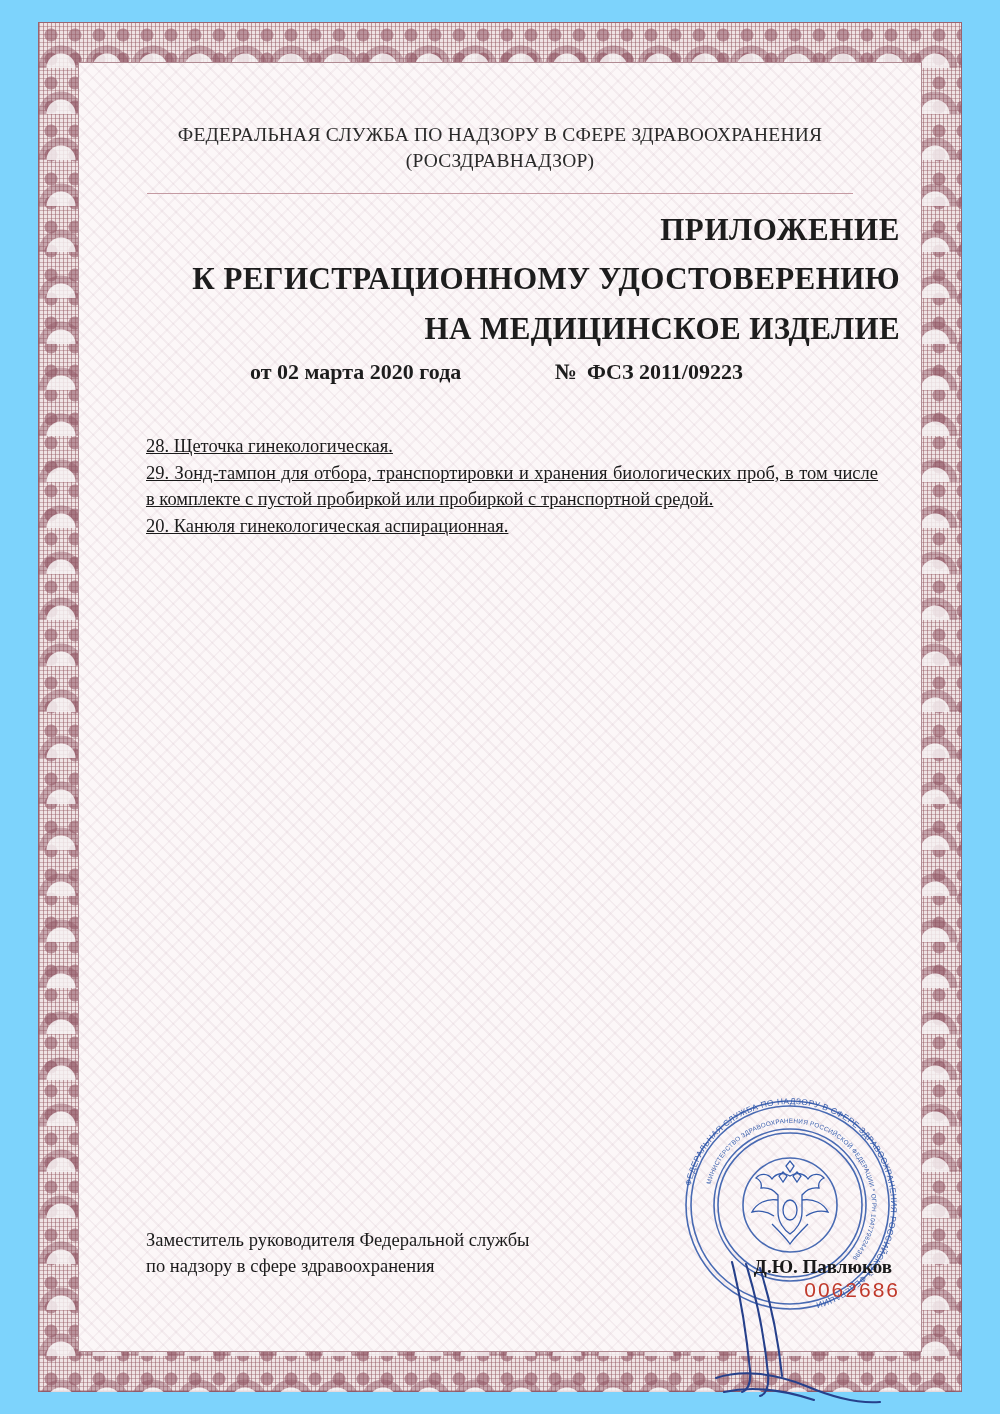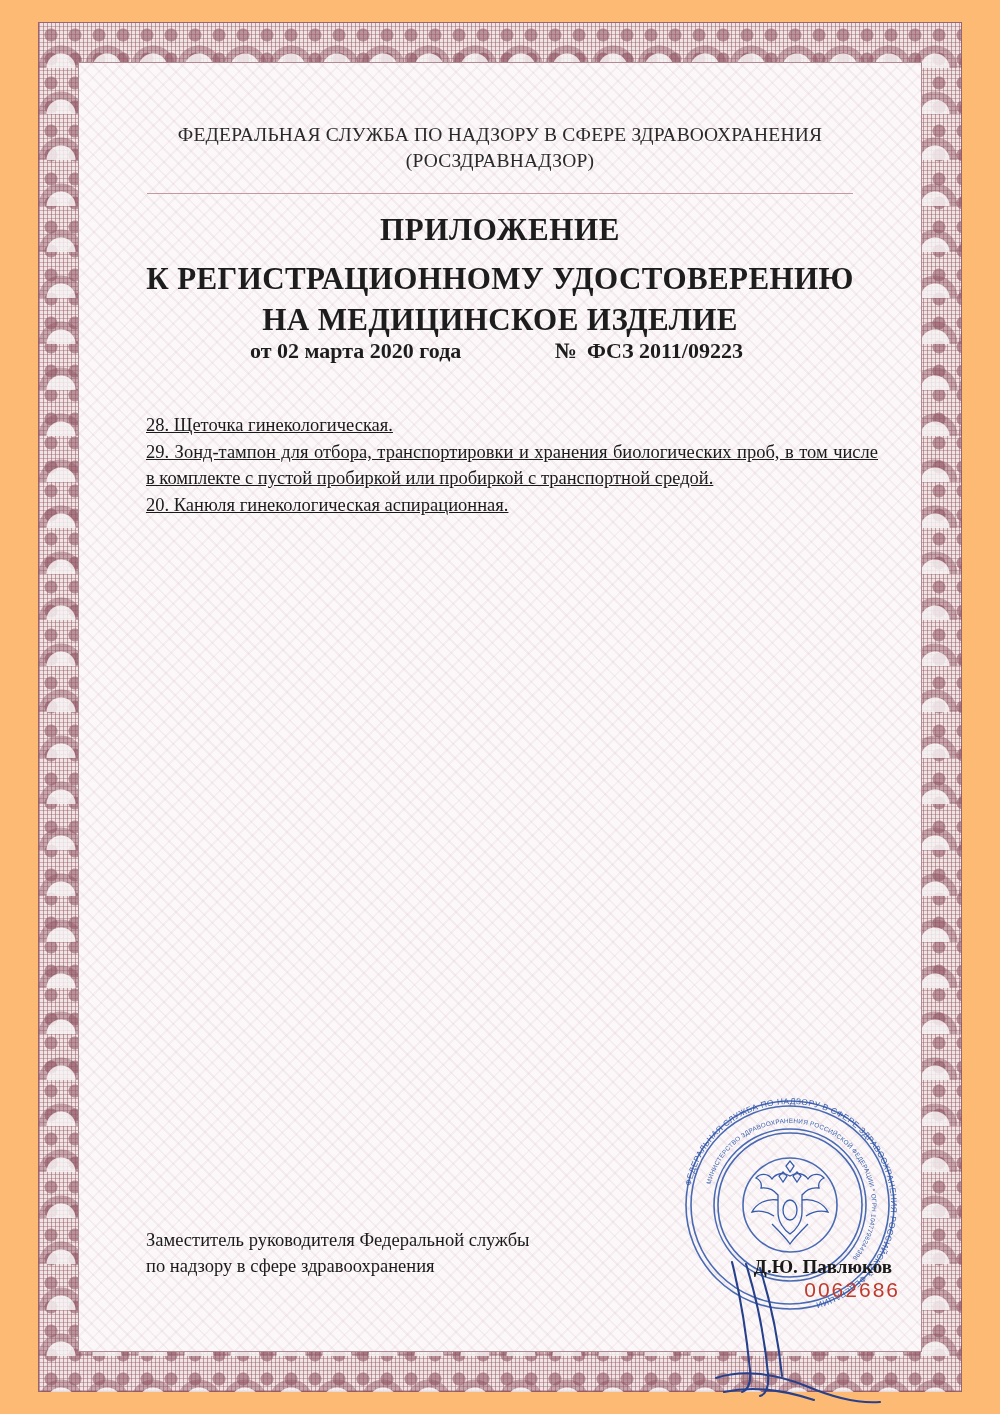--- a/index.html
+++ b/index.html
@@ -14,21 +14,21 @@
     position: relative;
     overflow: hidden;
   }
 
   
   .page {
     position: absolute;
     left: 0; top: 0;
     width: 1000px;
     height: 1414px;
-    background: #fdba74;
+    background: #7dd3fc;
   }
 
   .guilloche-outer {
     position: absolute;
     left: 38px; top: 22px;
     width: 924px;
     height: 1370px;
     background:
       repeating-linear-gradient(90deg,
         rgba(150,90,100,0.55) 0px, rgba(150,90,100,0.55) 1px,
@@ -100,32 +100,32 @@
   .agency-name .line2 { display: block; }
 
   .rule {
     margin: 18px auto 0 auto;
     width: 706px;
     height: 1px;
     background: #c49aa2;
   }
 
   .title {
-    text-align: center;
+    text-align: right;
     font-weight: bold;
     color: #1d1d1d;
     margin-top: 18px;
   }
   .title .t1 { font-size: 31px; letter-spacing: 0.6px; display: block; }
   .title .t2 { font-size: 31px; letter-spacing: 0.4px; display: block; margin-top: 13px;}
-  .title .t3 { font-size: 31px; letter-spacing: 0.4px; display: block; margin-top: 5px;}
+  .title .t3 { font-size: 31px; letter-spacing: 0.4px; display: block; margin-top: 14px;}
 
   .dateline {
     position: relative;
-    margin-top: 0;
+    margin-top: 12px;
     height: 32px;
   }
   .date-text {
     position: absolute;
     left: 150px;
     top: 0;
     font-size: 22px;
     font-weight: bold;
     color: #1d1d1d;
   }

